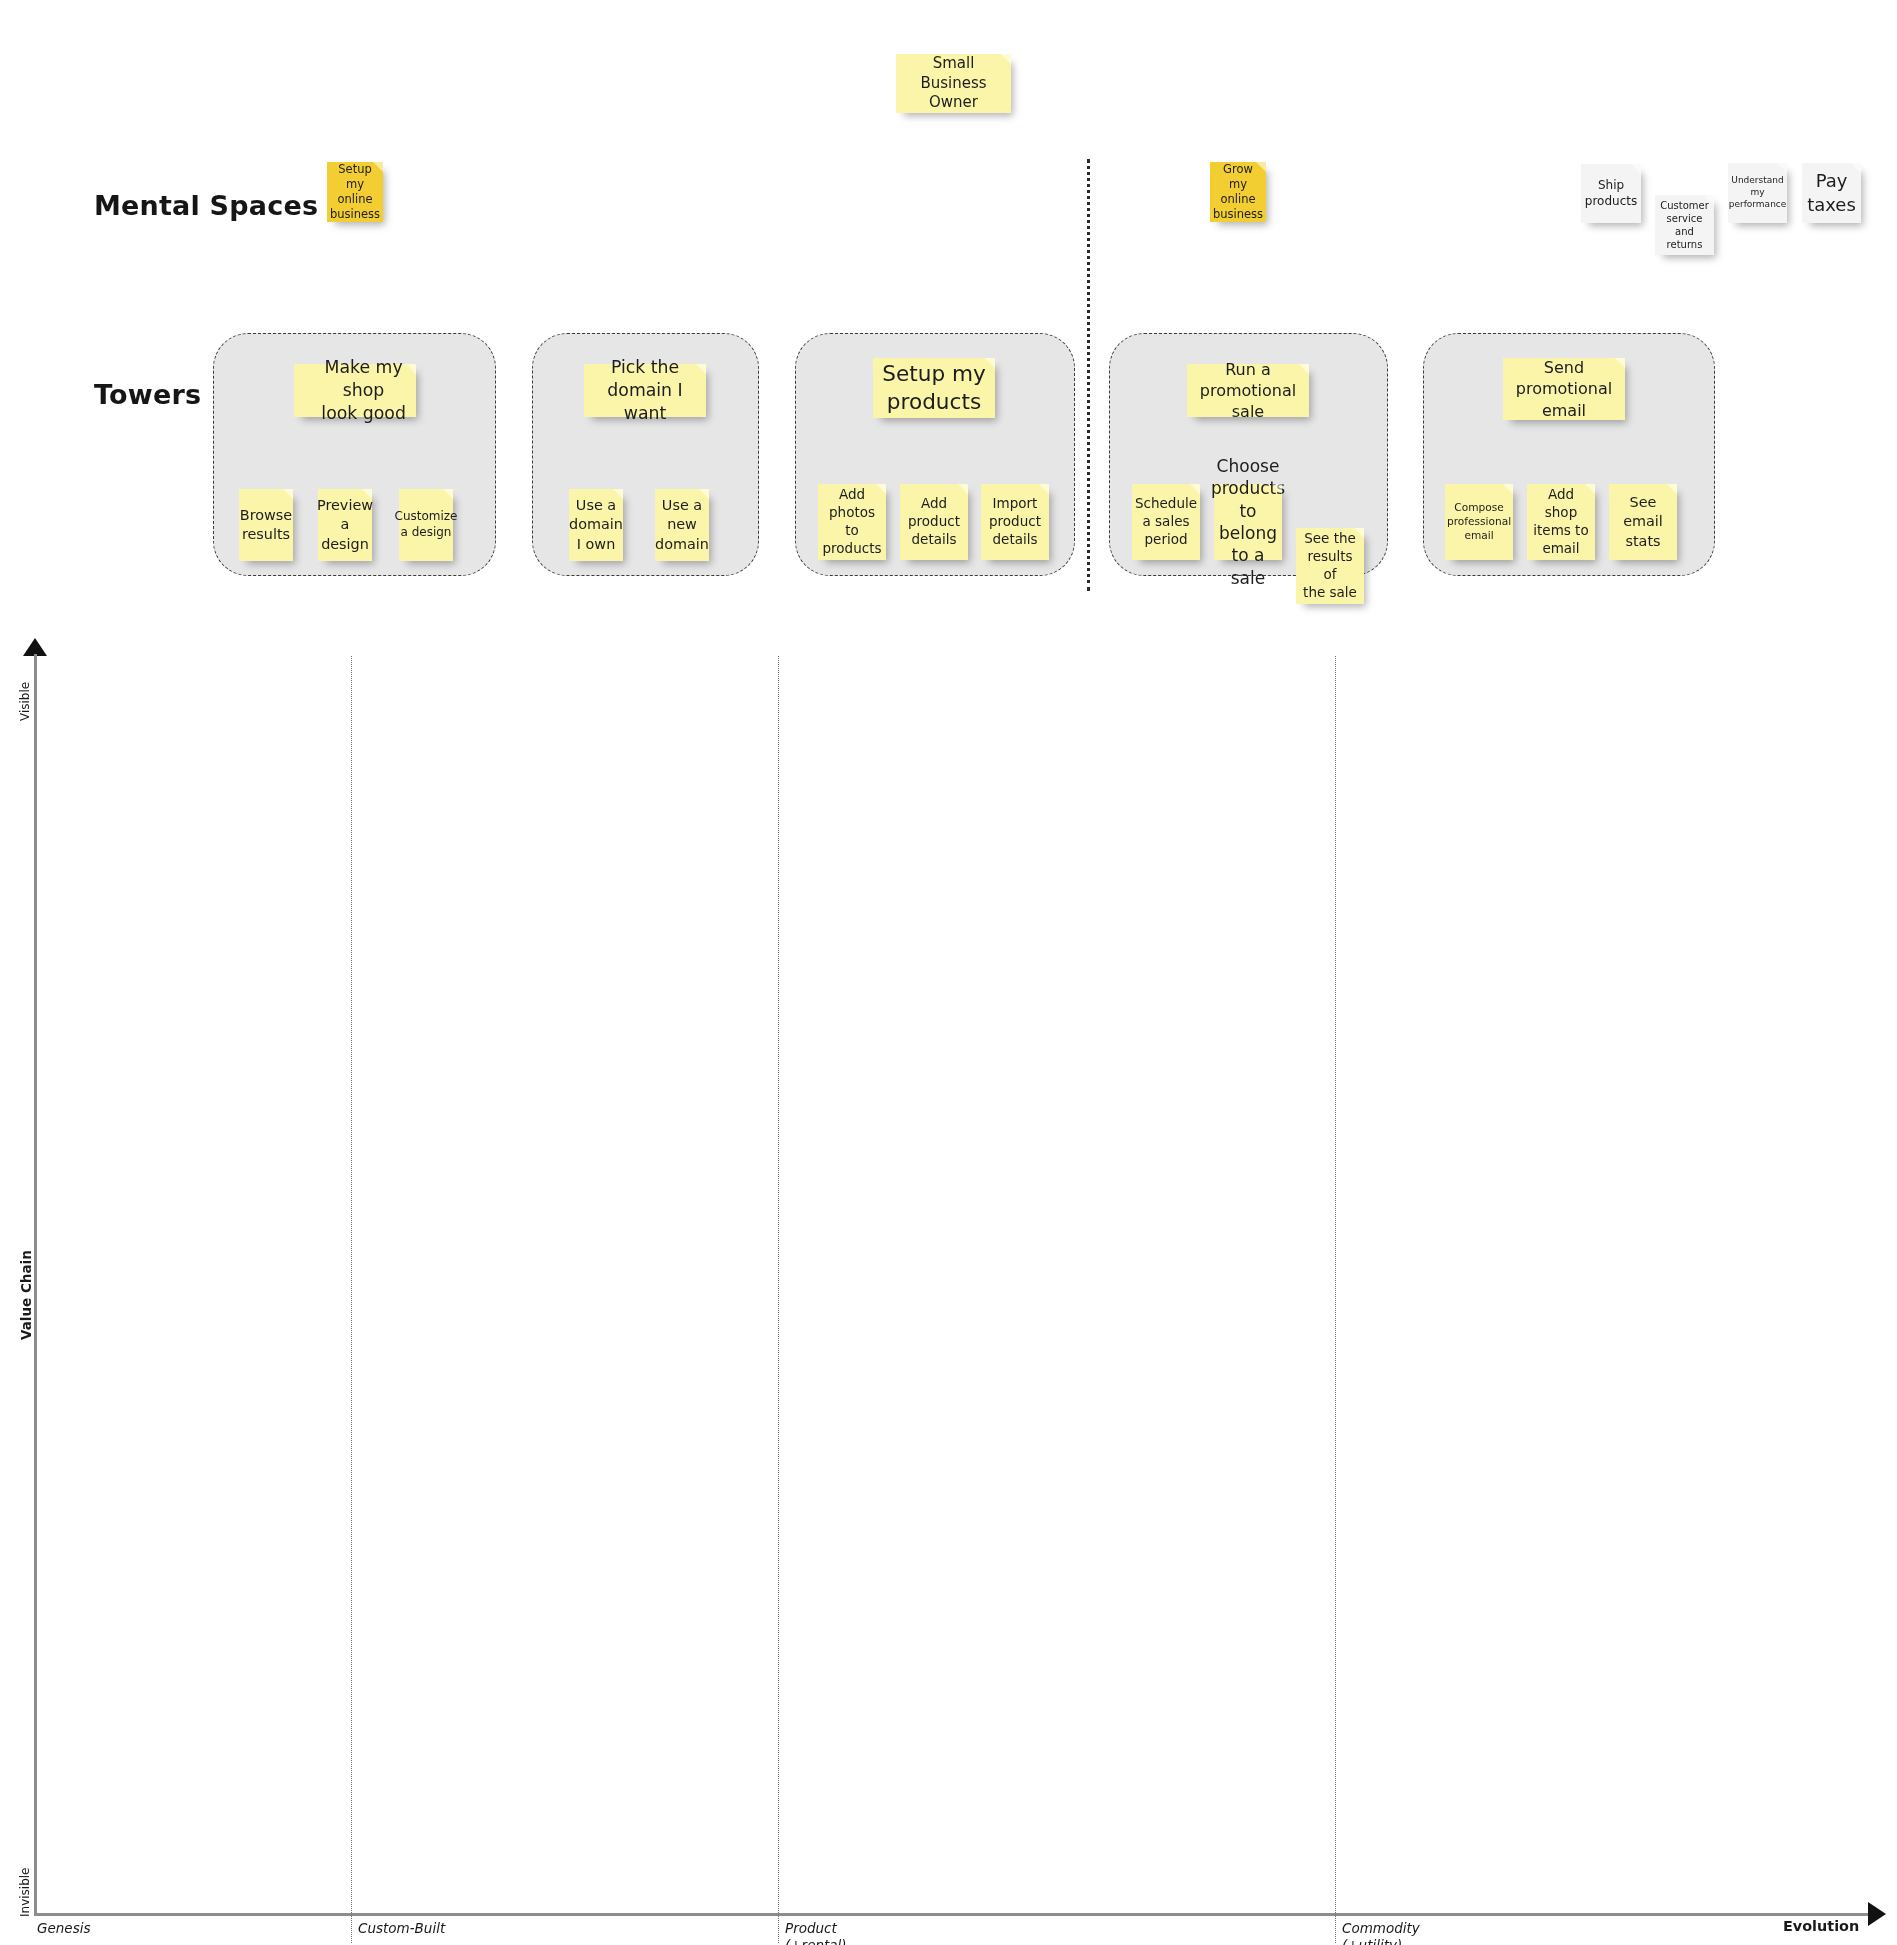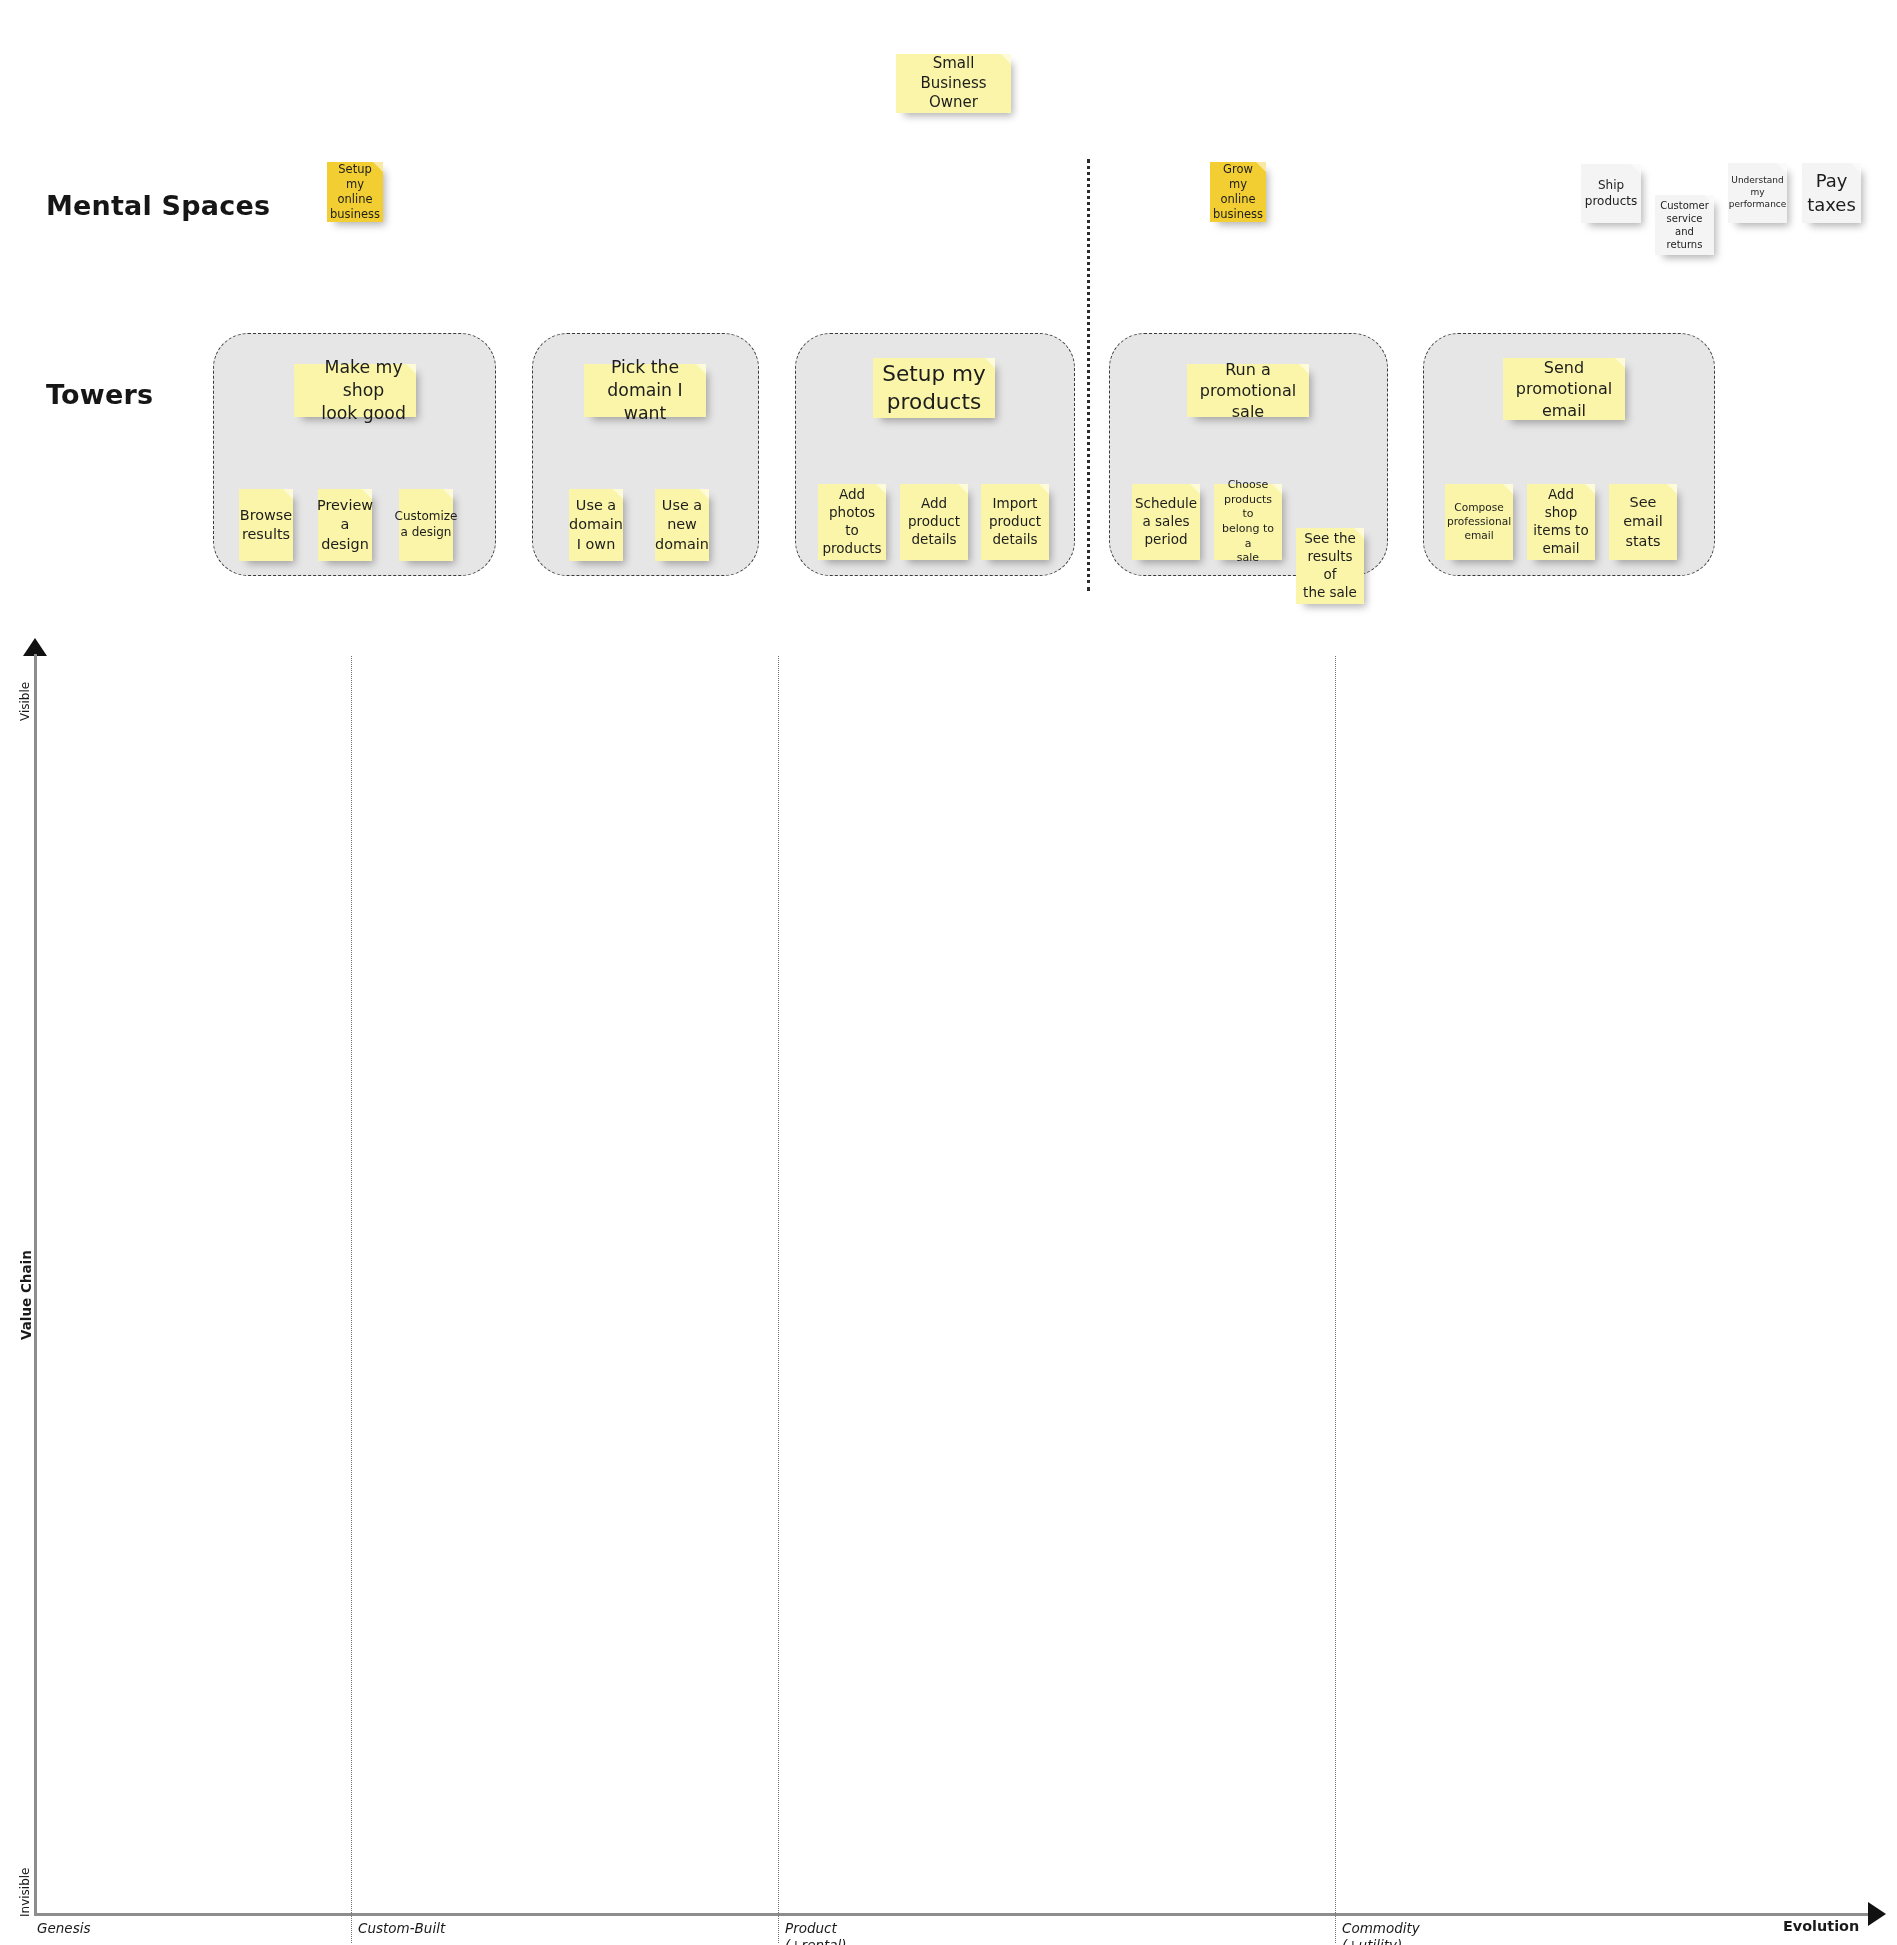--- a/index.html
+++ b/index.html
@@ -45,20 +45,21 @@
   }
 
   
   .row-heading {
     position: absolute;
     font-family: "DejaVu Sans", sans-serif;
     font-weight: bold;
     color: #161616;
     letter-spacing: 0.2px;
     white-space: nowrap;
+    margin-left: 48px;
   }
 
   
   .tower {
     position: absolute;
     box-sizing: border-box;
     background: #e6e6e6;
     border: 1.4px dashed #3a3a3a;
     border-radius: 35px;
   }
@@ -227,21 +228,21 @@
 </div>
 <div class="note yellow-pale" style="left:1187px; top:364px; width:122px; height:53px; font-size:16px;">
   <span style="white-space:pre-line;">Run a
 promotional sale</span>
 </div>
 <div class="note yellow-pale" style="left:1132px; top:484px; width:68px; height:76px; font-size:13.5px;">
   <span style="white-space:pre-line;">Schedule
 a sales
 period</span>
 </div>
-<div class="note yellow-pale" style="left:1214px; top:484px; width:68px; height:76px; font-size:11px;">
+<div class="note yellow-pale" style="left:1214px; top:484px; width:68px; height:76px; font-size:17px;">
   <span style="white-space:pre-line;">Choose
 products to
 belong to a
 sale</span>
 </div>
 <div class="note yellow-pale" style="left:1296px; top:484px; width:68px; height:76px; font-size:13.5px;margin-top:44px;">
   <span style="white-space:pre-line;">See the
 results of
 the sale</span>
 </div>

